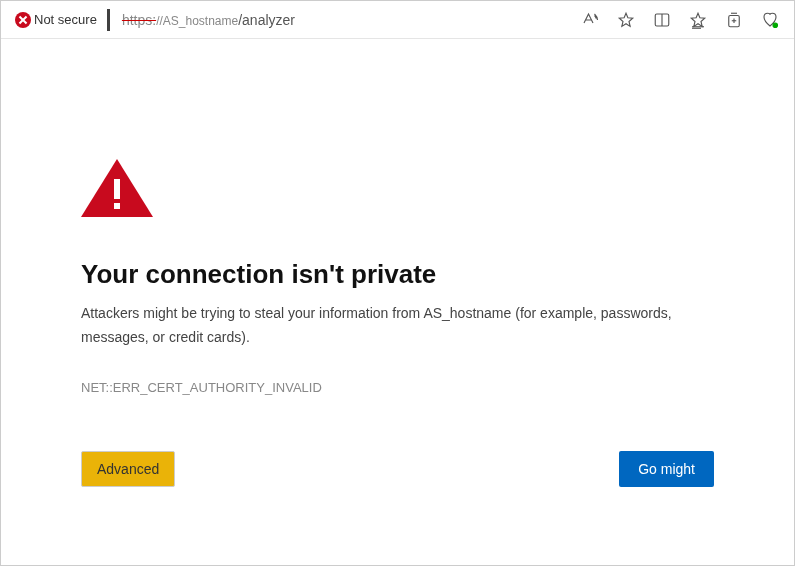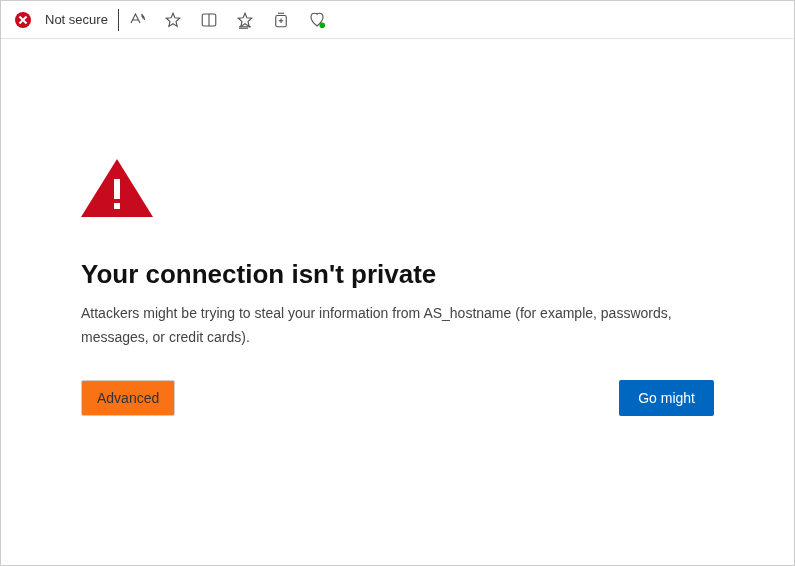--- a/index.html
+++ b/index.html
@@ -15,23 +15,23 @@
       display: flex;
       align-items: center;
       height: 38px;
       padding: 0 10px 0 14px;
       border-bottom: 1px solid #e5e5e5;
       gap: 8px;
     }
     .sec-badge {
       display: flex;
       align-items: center;
-      gap: 14px;
+      gap: 3px;
       padding-right: 10px;
-      border-right: 1px solid #404040;
+      border-right: 3px solid #404040;
       height: 22px;
     }
     .sec-icon {
       width: 16px; height: 16px;
       border-radius: 50%;
       background: #c80a1e;
       position: relative;
       flex-shrink: 0;
     }
     .sec-icon::before, .sec-icon::after {
@@ -93,38 +93,44 @@
     }
     .btn {
       font-size: 14px;
       padding: 9px 15px;
       border-radius: 2px;
       cursor: pointer;
       border: 1px solid transparent;
       font-family: inherit;
     }
     .btn-adv {
-      background: #f97316;
+      background: #eab308;
       border-color: #ccc;
       color: #333;
     }
     .btn-back {
       background: #0067c0;
       color: #fff;
       padding: 9px 18px;
       font-weight: 500;
     }
   </style>
 </head>
 <body>
 
 <div class="addr-bar">
   <div class="sec-badge">
     <span class="sec-icon"></span>
     <span class="sec-text">Not secure</span>
+  </div>
+  <div class="url">
+    <span class="proto">https:</span>
+      <span class="host">//</span>
+      <span class="host">AS_hostname</span>
+      <span class="path">/analyzer</span>
   </div>
   <div class="bar-icons">
     <span class="bar-icon">
       <svg viewBox="0 0 24 24">
           <path d="M4 16 L10 4 L16 16 M6 12 L14 12 M18 6 Q20 8 20 10 M18 4 Q22 8 22 12"></path>
         </svg>
     </span>
     <span class="bar-icon">
       <svg viewBox="0 0 24 24">
           <path d="M12 3 L14.5 9 L21 9.5 L16 14 L17.5 20.5 L12 17 L6.5 20.5 L8 14 L3 9.5 L9.5 9 Z"></path>
@@ -165,17 +171,18 @@
     <svg viewBox="0 0 72 58">
         <path fill="#c80a1e" d="M36 0 L72 58 L0 58 Z"></path>
         <rect x="33" y="20" width="6" height="20" fill="#fff"></rect>
         <rect x="33" y="44" width="6" height="6" fill="#fff"></rect>
       </svg>
   </div>
   <h1>Your connection isn't private</h1>
   <p class="desc">
     <span>Attackers might be trying to steal your information from </span><span>AS_hostname</span><span> (for example, passwords, messages, or credit cards).</span>
   </p>
+  <p class="err">NET::ERR_CERT_AUTHORITY_INVALID</p>
   <div class="btn-row">
     <button class="btn btn-adv">Advanced</button>
     <button class="btn btn-back">Go might</button>
   </div>
 </div>
 
 </body></html>

